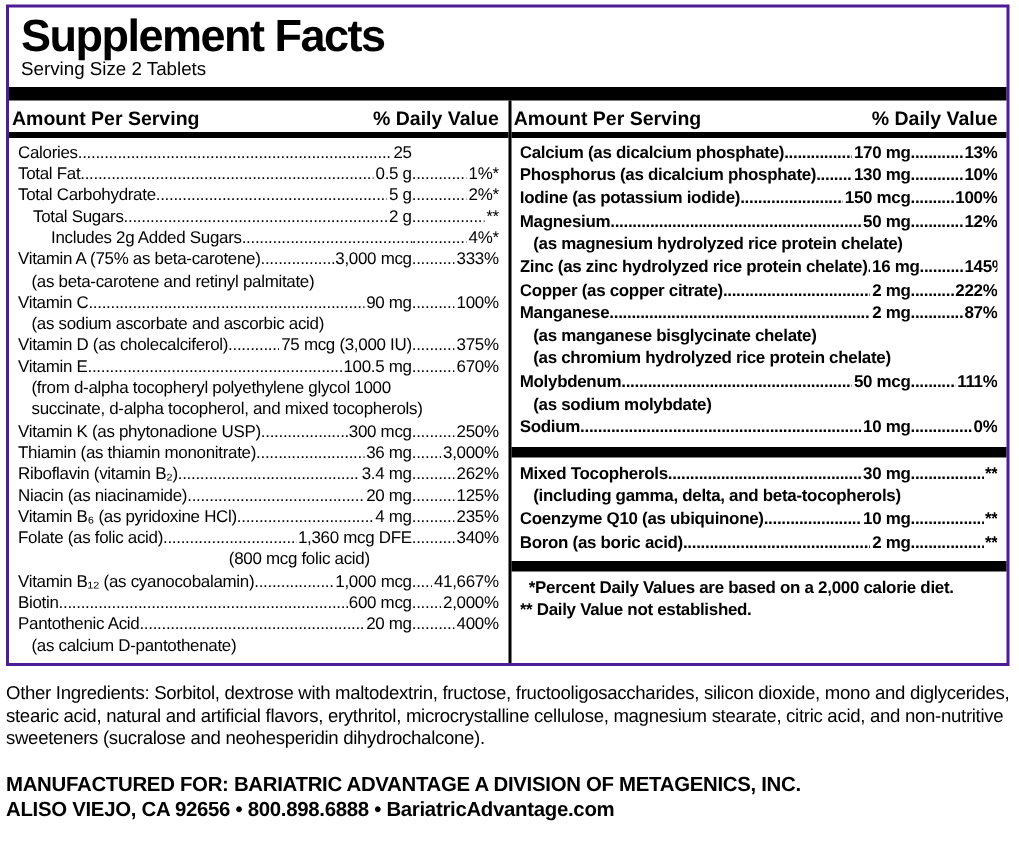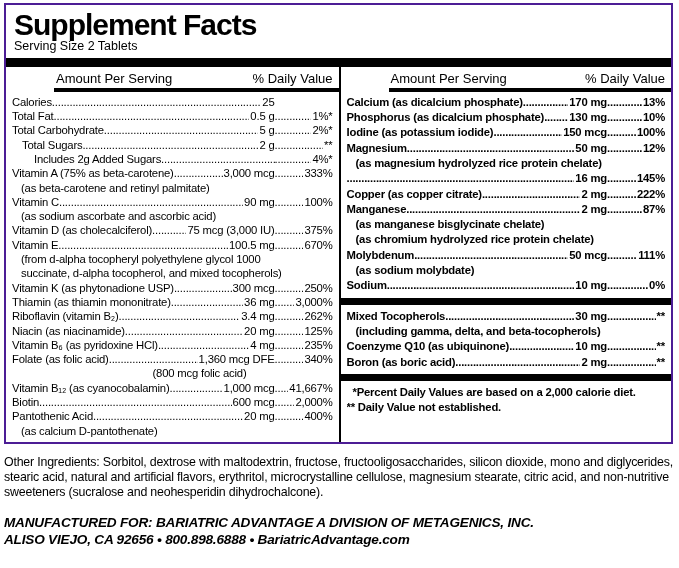--- a/index.html
+++ b/index.html
@@ -23,24 +23,23 @@
   .serving-line { font-size: 12.5px; line-height: 13.8px; }
   .serving-line:first-of-type { margin-top: 2px; }
   .top-bar { height: 9px; background: #000; margin-top: 4px; }
 
   .cols { display: flex; align-items: stretch; }
   .col { width: 50%; }
   .col-right { border-left: 2px solid #000; }
 
   .colhead {
     display: flex; justify-content: space-between; align-items: baseline;
-    font-weight: normal; font-size: 13px;
+    font-weight: bold; font-size: 13px;
     padding: 4px 6px 2px 2px;
     border-bottom: 4px solid #000;
-    margin-left: 48px;
   }
   .rows { padding: 3px 6px 4px 6px; }
 
   .row {
     display: flex; align-items: flex-end;
     font-size: 11.3px; letter-spacing: -0.2px;
     line-height: 14.3px;
     white-space: nowrap; overflow: hidden;
   }
   .col-right .row { line-height: 15.3px; font-weight: bold; }
@@ -63,21 +62,20 @@
 
   .other-ingredients {
     margin: 11px 6px 0 4px;
     font-size: 12.4px; letter-spacing: -0.2px;
     line-height: 15.2px;
   }
   .manufacturer {
     margin: 13px 6px 0 4px;
     font-weight: bold; font-size: 13.6px; letter-spacing: -0.2px;
     line-height: 17px;
-    font-style: italic;
   }
 </style>
 </head>
 <body>
 
 <div class="label-box">
   <div class="title-block">
     <div class="title">Supplement Facts</div>
     <div class="serving-line">Serving Size 2 Tablets</div>
   </div>
@@ -293,20 +291,21 @@
             <span class="nm">Magnesium</span>
             <span class="dots"></span>
             <span class="amt">50 mg</span>
             <span class="dvw">
               <span class="dots"></span>
               <span class="dv">12%</span>
             </span>
           </div>
           <div class="row sub">(as magnesium hydrolyzed rice protein chelate)</div>
           <div class="row">
+            <span class="nm">Zinc (as zinc hydrolyzed rice protein chelate)</span>
             <span class="dots"></span>
             <span class="amt">16 mg</span>
             <span class="dvw">
               <span class="dots"></span>
               <span class="dv">145%</span>
             </span>
           </div>
           <div class="row">
             <span class="nm">Copper (as copper citrate)</span>
             <span class="dots"></span>

